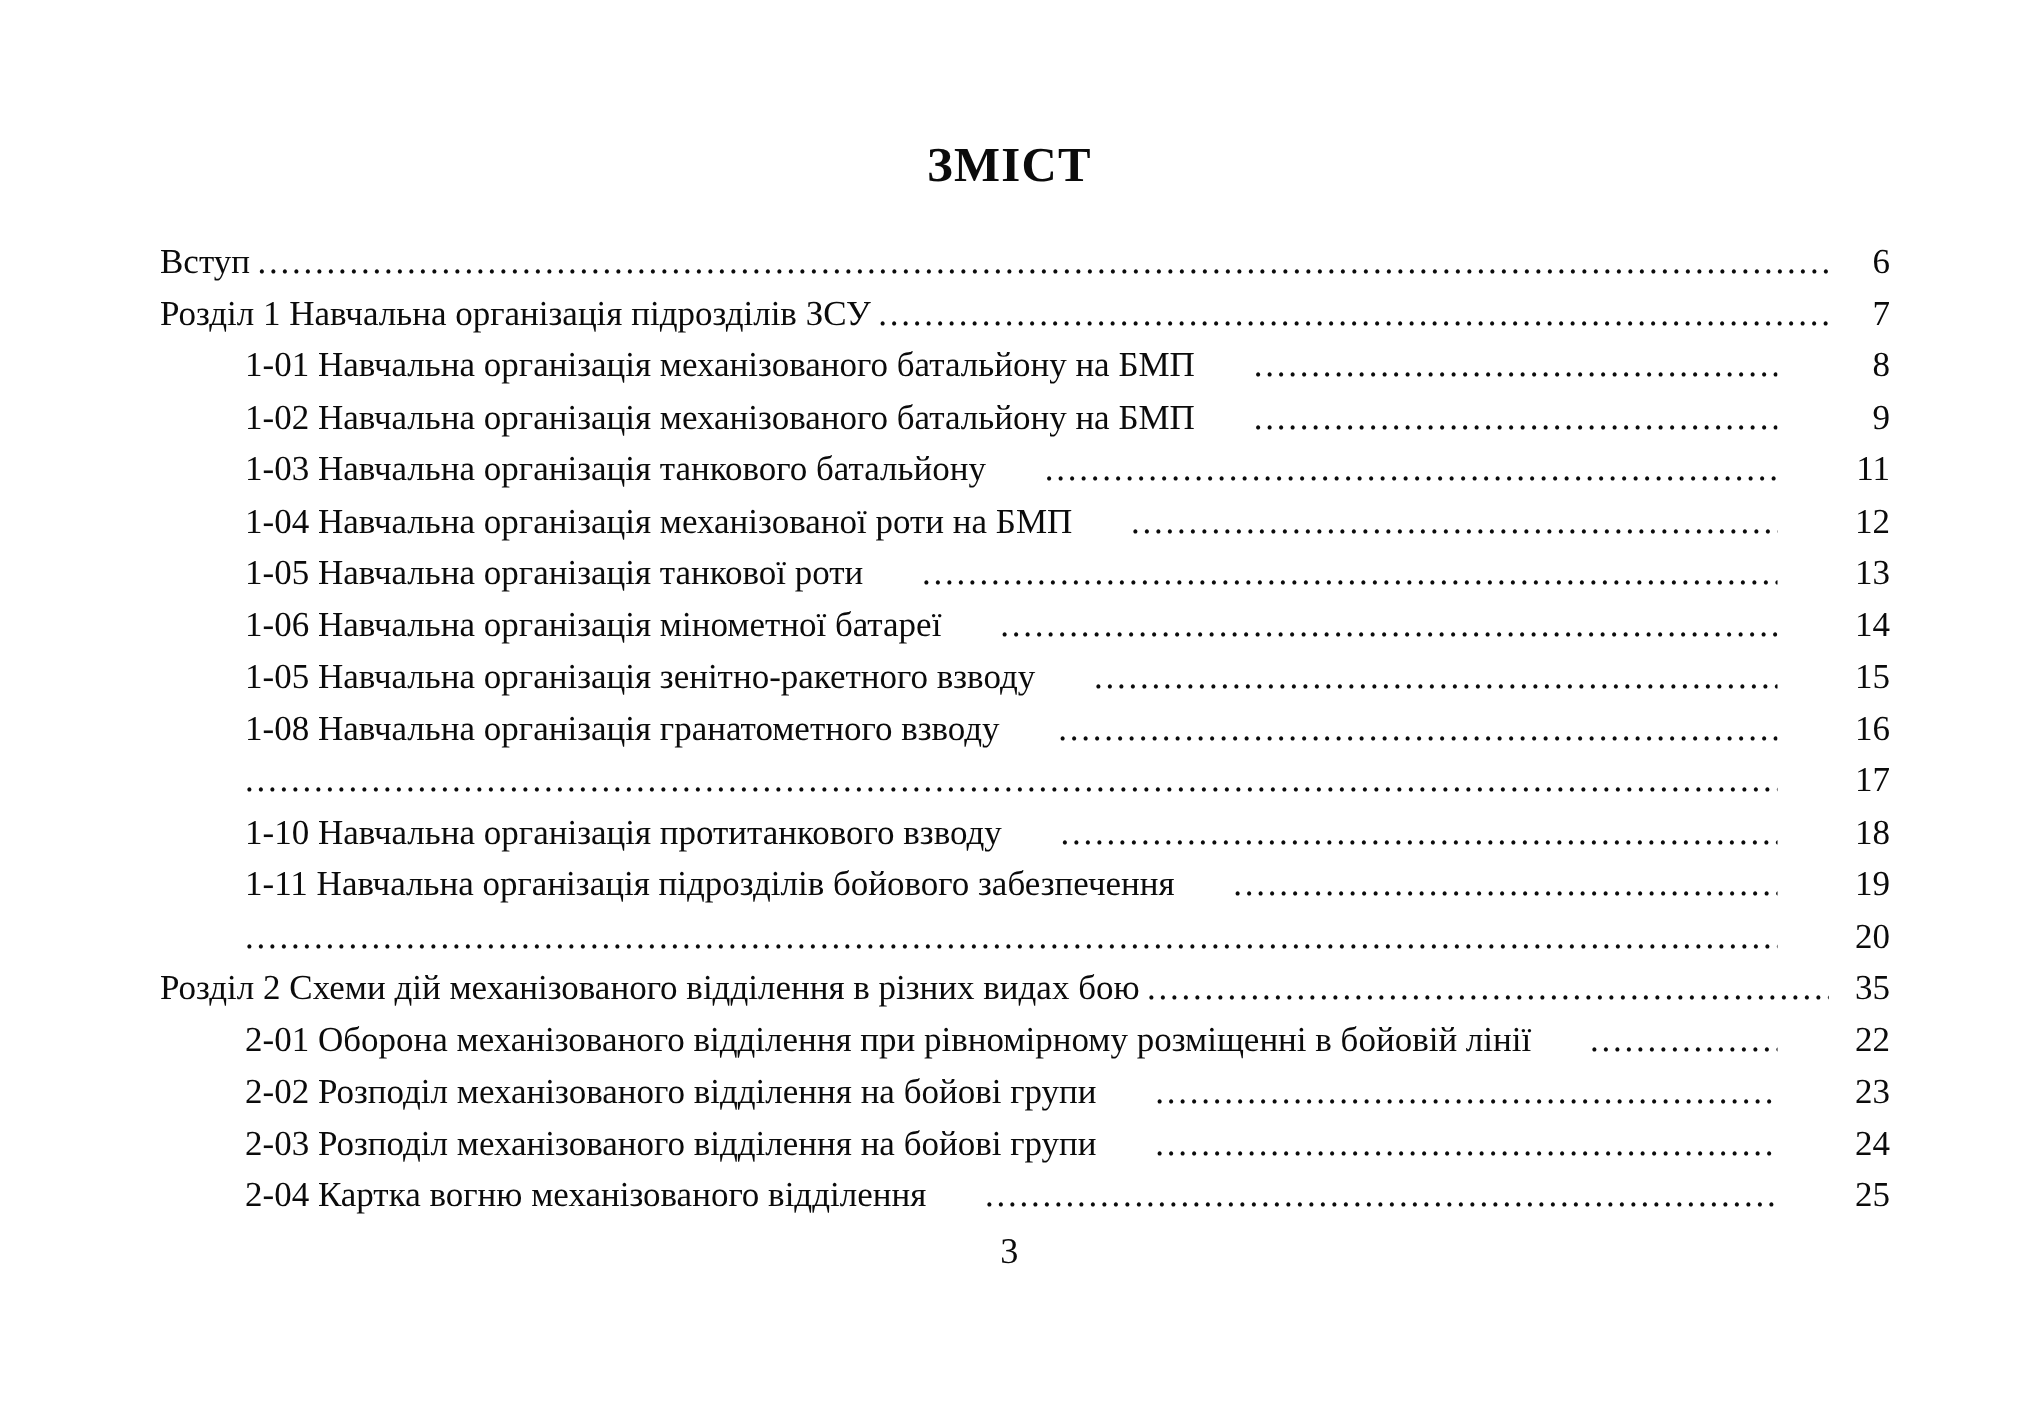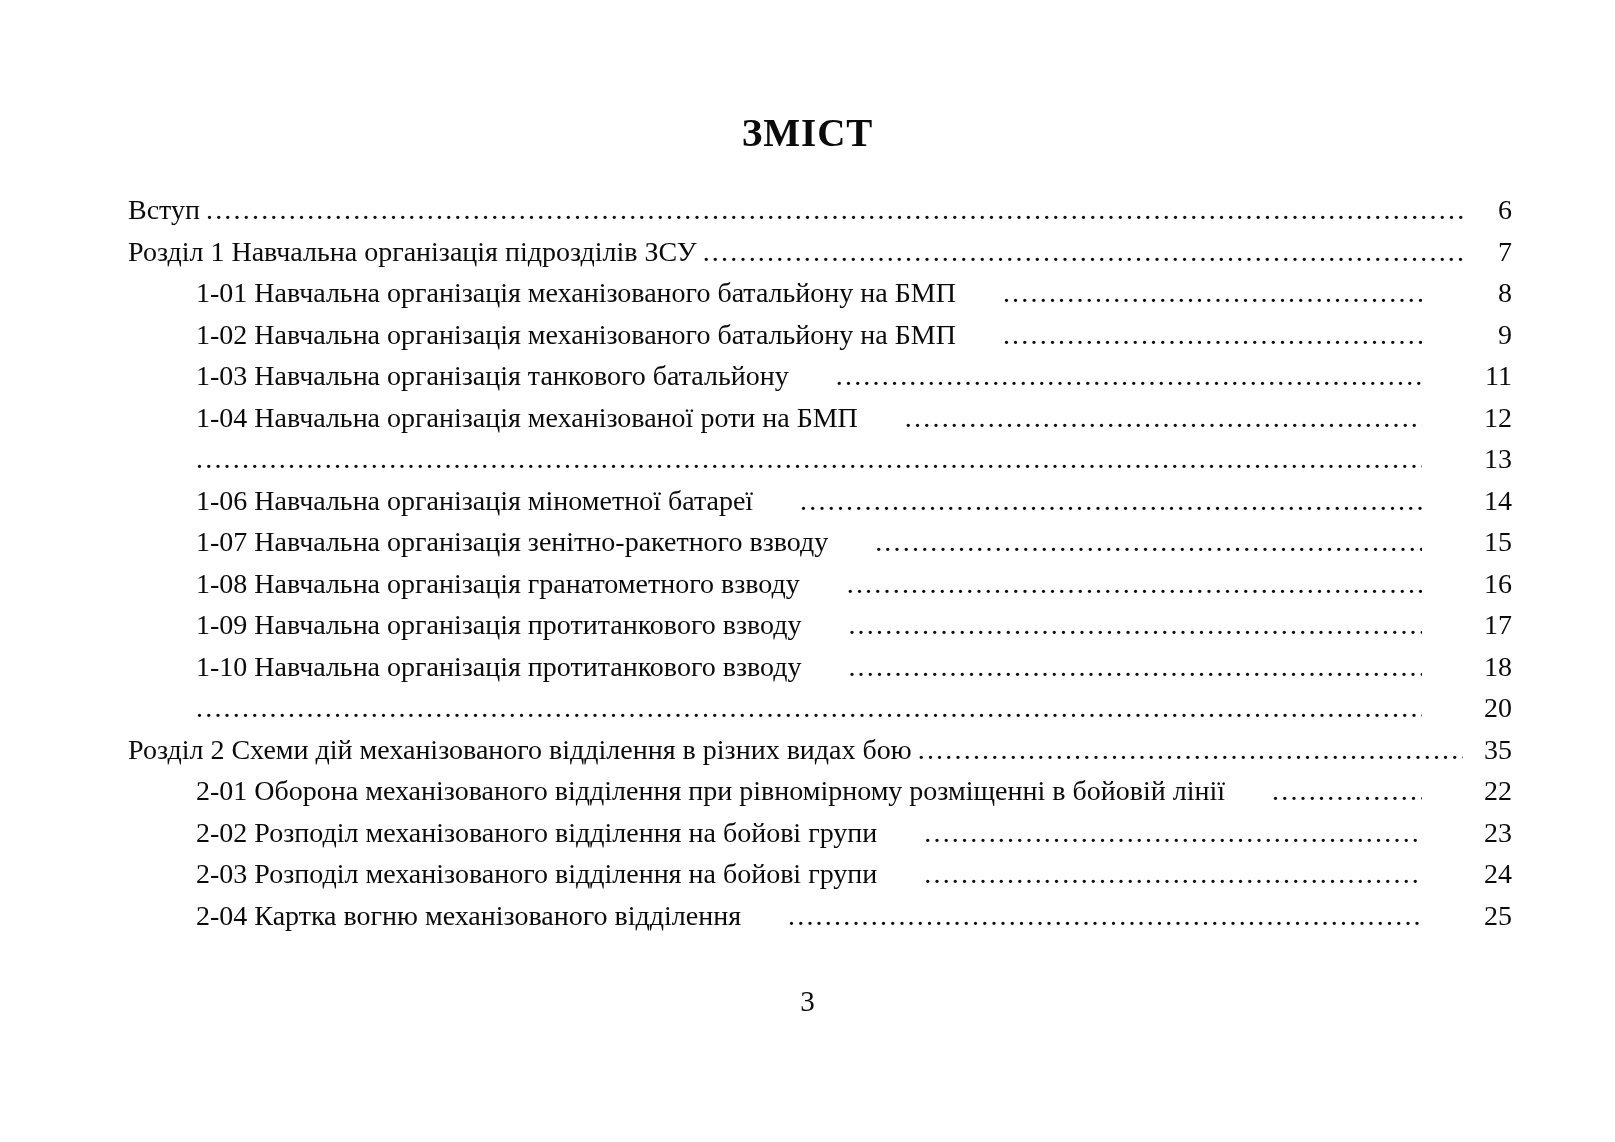--- a/index.html
+++ b/index.html
@@ -102,47 +102,52 @@
     <span class="toc-label">1-03 Навчальна організація танкового батальйону</span>
     <span class="toc-dots"></span>
     <span class="toc-page">11</span>
   </div>
       <div class="toc-row level-1">
     <span class="toc-label">1-04 Навчальна організація механізованої роти на БМП</span>
     <span class="toc-dots"></span>
     <span class="toc-page">12</span>
   </div>
       <div class="toc-row level-1">
+    <span class="toc-label">1-05 Навчальна організація танкової роти</span>
     <span class="toc-dots"></span>
     <span class="toc-page">13</span>
   </div>
       <div class="toc-row level-1">
     <span class="toc-label">1-06 Навчальна організація мінометної батареї</span>
     <span class="toc-dots"></span>
     <span class="toc-page">14</span>
   </div>
       <div class="toc-row level-1">
-    <span class="toc-label">1-07 Навчальна організація зенітно-ракетного взводу</span>
+    <span class="toc-label">1-05 Навчальна організація зенітно-ракетного взводу</span>
     <span class="toc-dots"></span>
     <span class="toc-page">15</span>
   </div>
       <div class="toc-row level-1">
     <span class="toc-label">1-08 Навчальна організація гранатометного взводу</span>
     <span class="toc-dots"></span>
     <span class="toc-page">16</span>
   </div>
       <div class="toc-row level-1">
-    <span class="toc-label">1-09 Навчальна організація протитанкового взводу</span>
     <span class="toc-dots"></span>
     <span class="toc-page">17</span>
   </div>
       <div class="toc-row level-1">
     <span class="toc-label">1-10 Навчальна організація протитанкового взводу</span>
     <span class="toc-dots"></span>
     <span class="toc-page">18</span>
+  </div>
+      <div class="toc-row level-1">
+    <span class="toc-label">1-11 Навчальна організація підрозділів бойового забезпечення</span>
+    <span class="toc-dots"></span>
+    <span class="toc-page">19</span>
   </div>
       <div class="toc-row level-1">
     <span class="toc-dots"></span>
     <span class="toc-page">20</span>
   </div>
       <div class="toc-row level-0">
     <span class="toc-label">Розділ 2 Схеми дій механізованого відділення в різних видах бою</span>
     <span class="toc-dots"></span>
     <span class="toc-page">35</span>
   </div>

